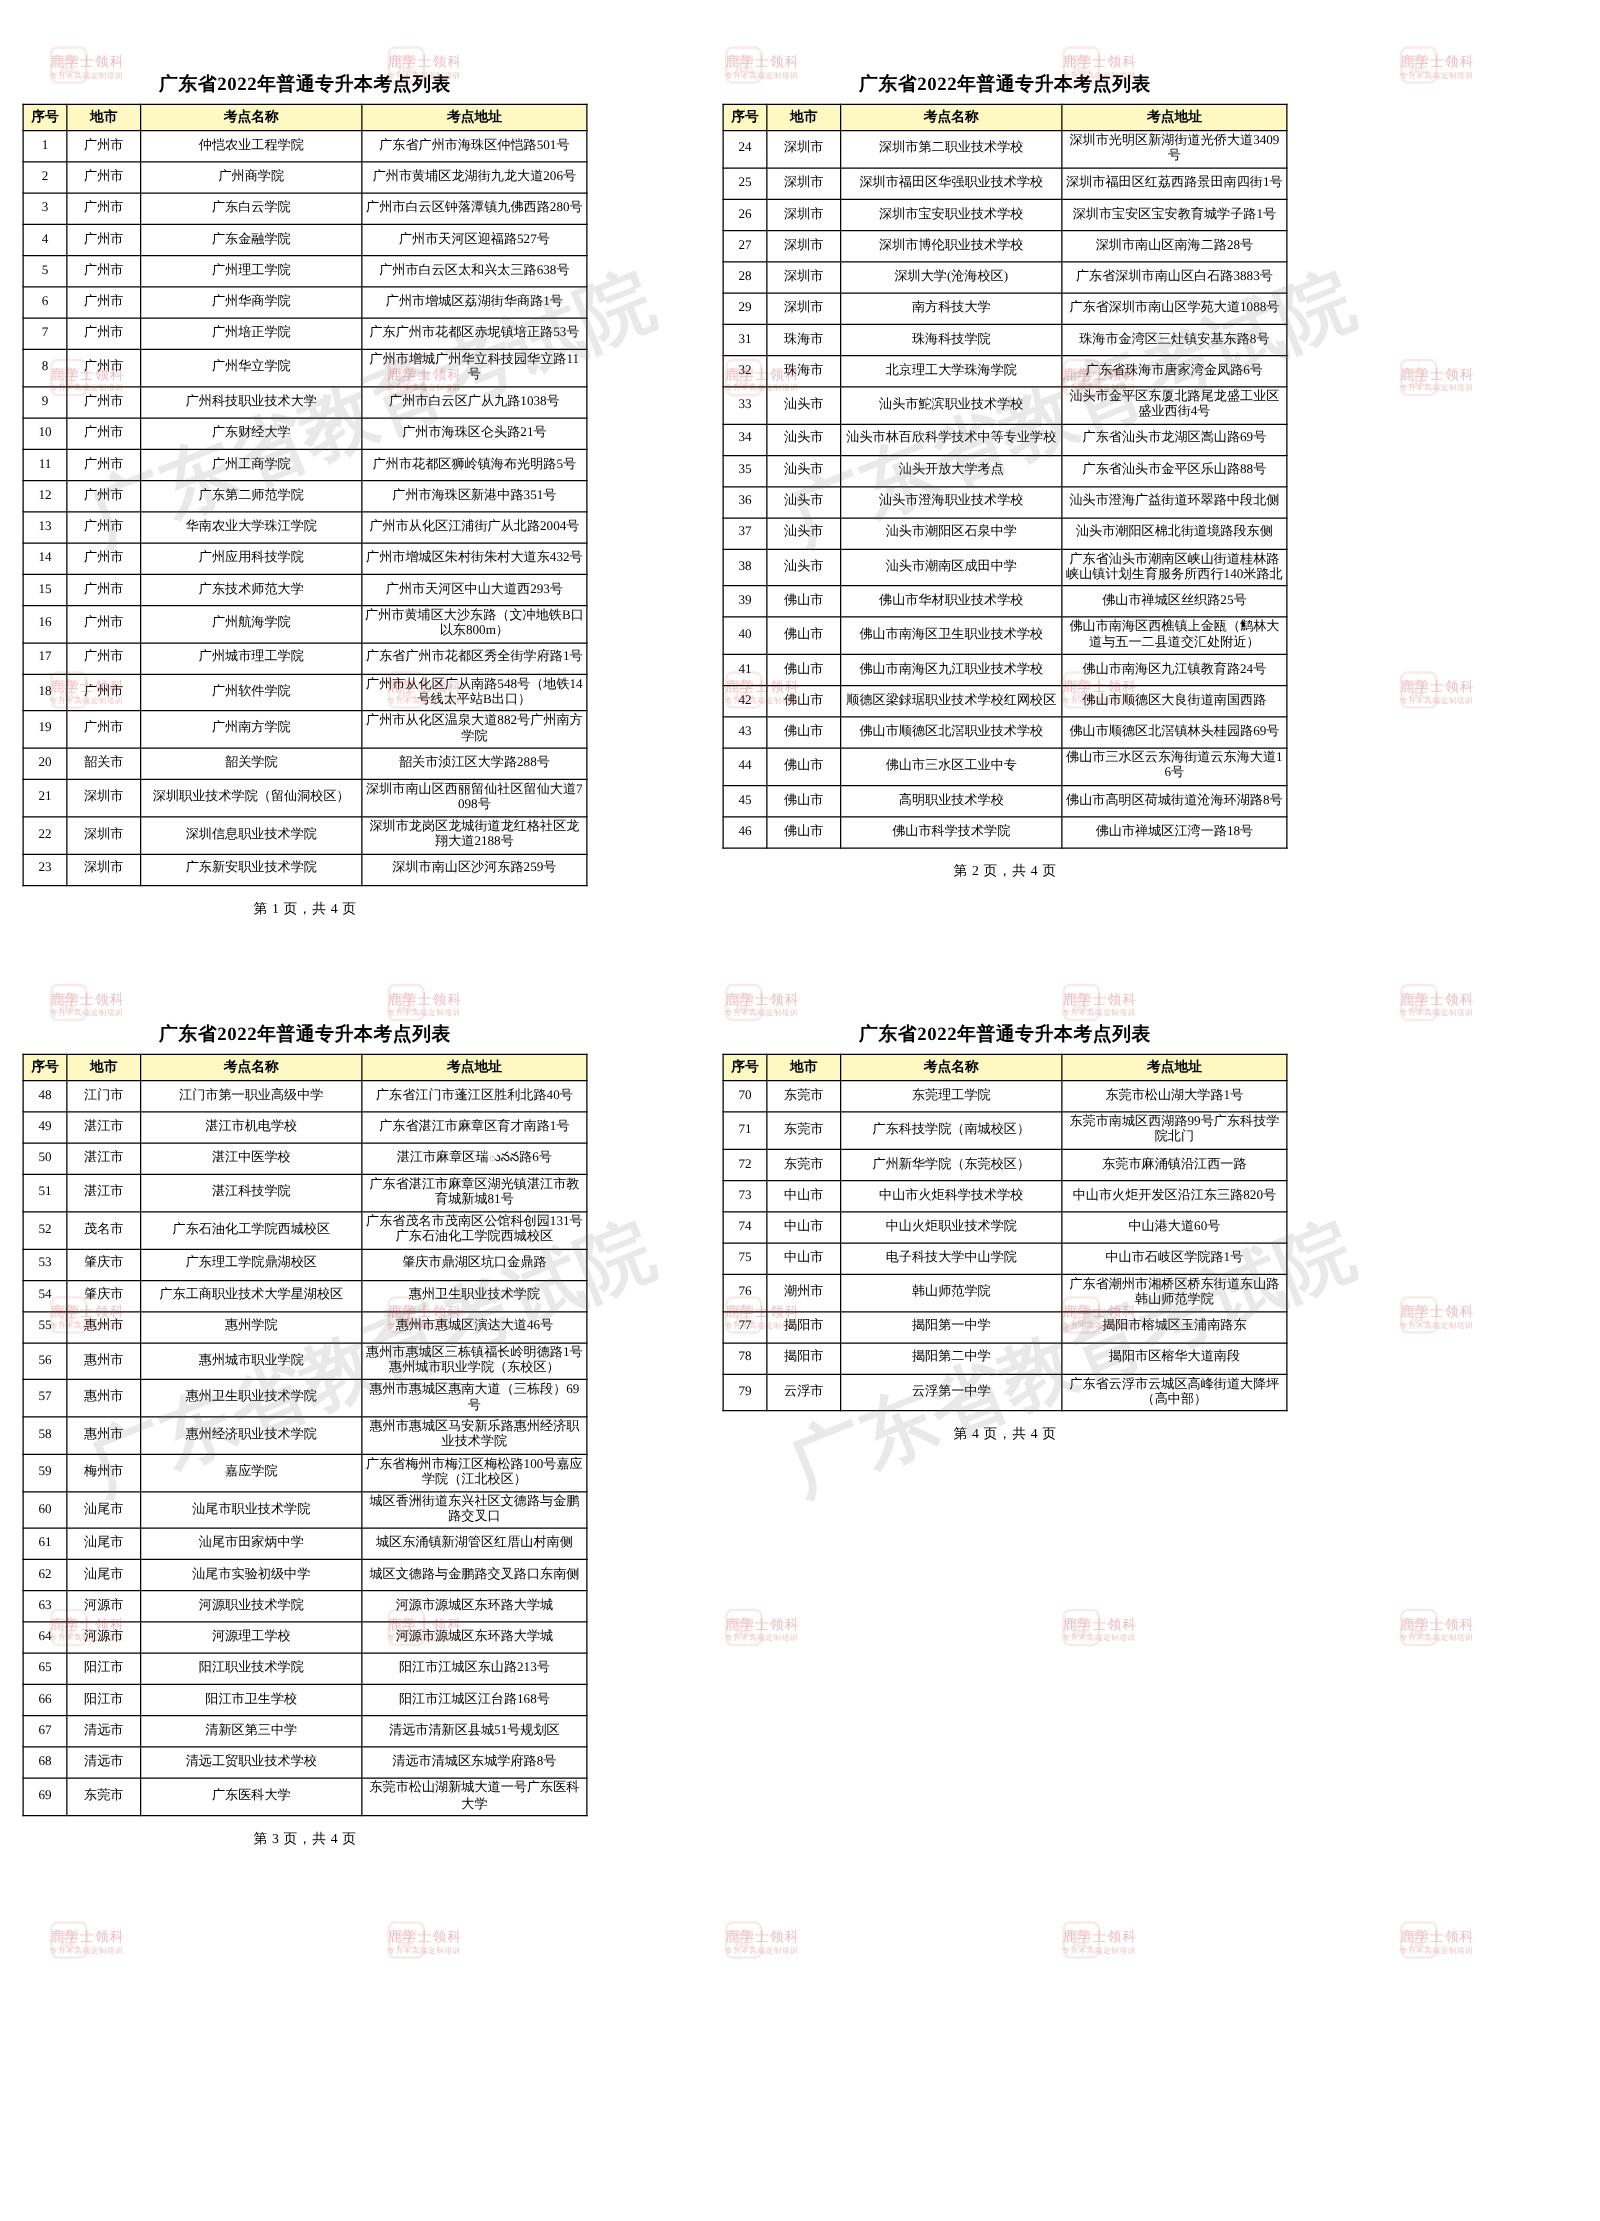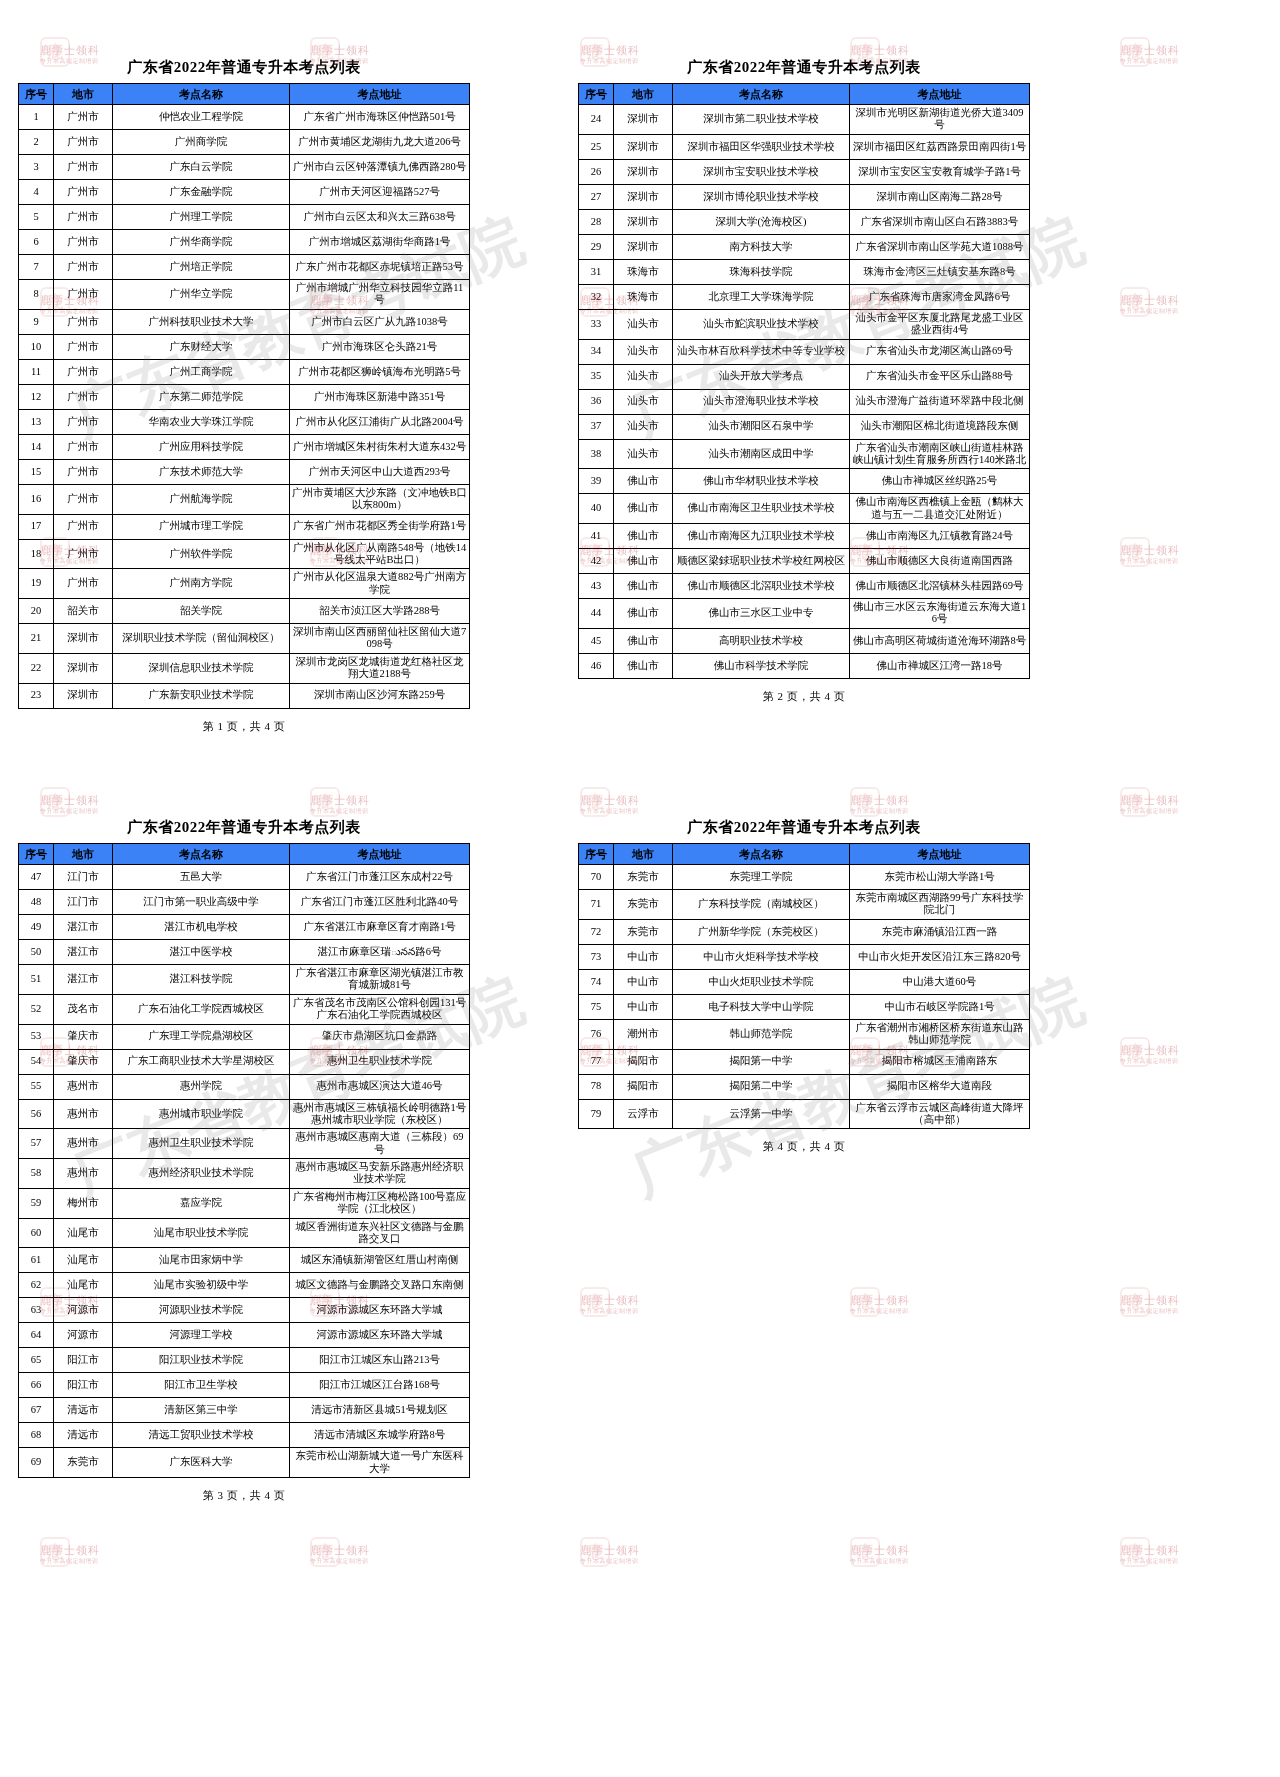--- a/index.html
+++ b/index.html
@@ -35,21 +35,21 @@
   th,td{
     border:1px solid #000;
     font-size:10.5px;
     text-align:center;
     vertical-align:middle;
     padding:2px 2px;
     line-height:1.18;
     word-break:break-all;
   }
   thead th{
-    background:#3b82f6;
+    background:#fef9c3;
     font-weight:bold;
     font-size:11px;
     height:16px;
   }
   .c-no{width:30px;}
   .c-city{width:54px;}
   .c-name{width:172px;}
   .c-addr{width:auto;}
   tbody td{height:20px;}
   .footer{
@@ -423,26 +423,20 @@
     <thead>
       <tr>
         <th class="c-no">序号</th>
         <th class="c-city">地市</th>
         <th class="c-name">考点名称</th>
         <th class="c-addr">考点地址</th>
       </tr>
     </thead>
     <tbody>
         <tr>
-          <td class="c-no">47</td>
-          <td class="c-city">江门市</td>
-          <td class="c-name">五邑大学</td>
-          <td class="c-addr">广东省江门市蓬江区东成村22号</td>
-        </tr>
-        <tr>
           <td class="c-no">48</td>
           <td class="c-city">江门市</td>
           <td class="c-name">江门市第一职业高级中学</td>
           <td class="c-addr">广东省江门市蓬江区胜利北路40号</td>
         </tr>
         <tr>
           <td class="c-no">49</td>
           <td class="c-city">湛江市</td>
           <td class="c-name">湛江市机电学校</td>
           <td class="c-addr">广东省湛江市麻章区育才南路1号</td>

